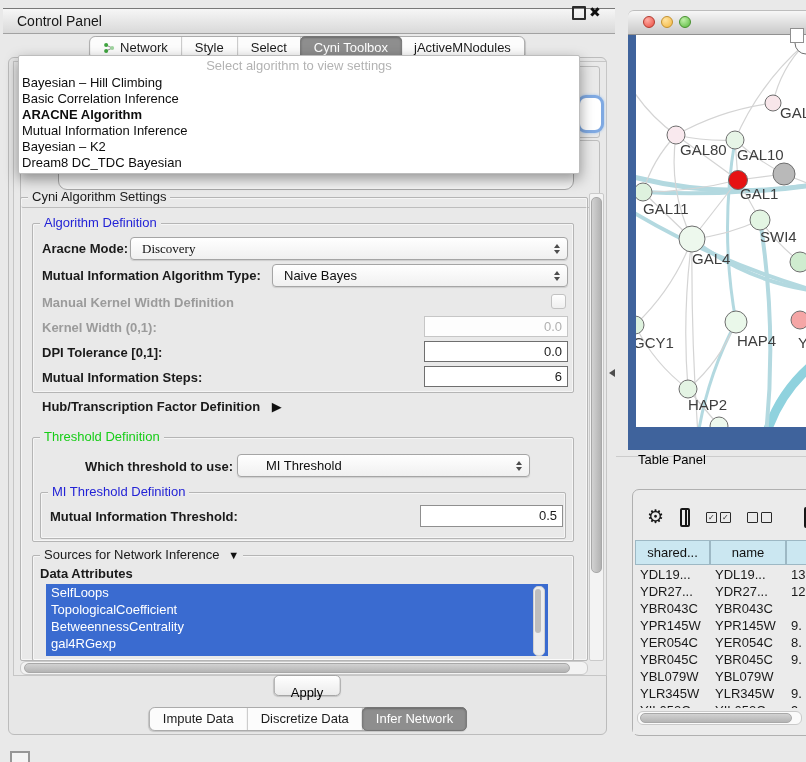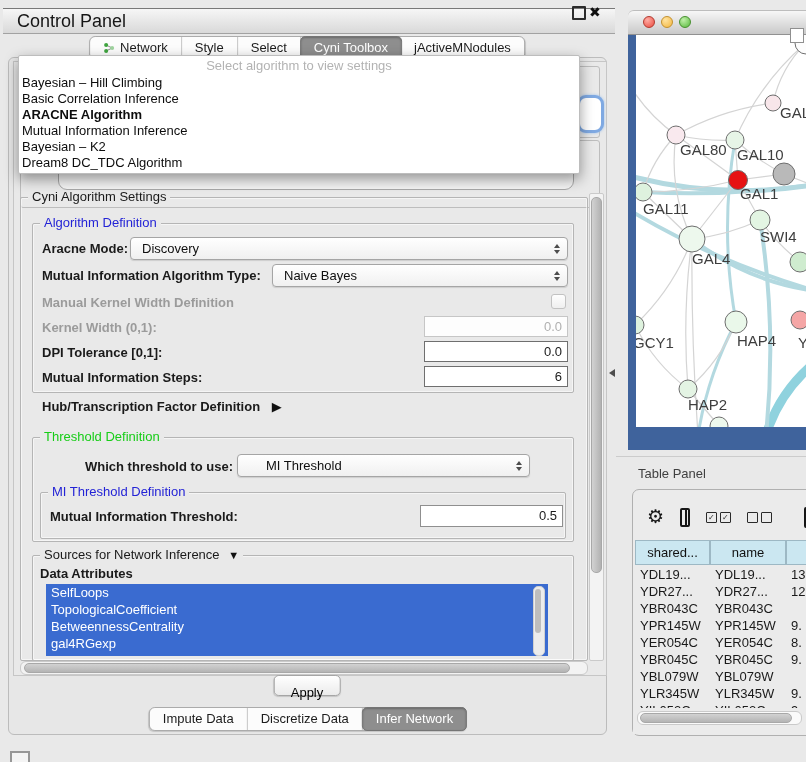--- a/index.html
+++ b/index.html
@@ -6,21 +6,21 @@
   .root{
     position:relative;width:806px;height:762px;overflow:hidden;
     background:#e9e9e9;font-family:"Liberation Sans","DejaVu Sans",sans-serif;
     -webkit-font-smoothing:antialiased;color:#1a1a1a;
   }
   .abs{position:absolute;}
   
   .cp-titlebar{left:3px;top:8px;width:612px;height:24px;
     background:linear-gradient(#f6f6f6,#d9d9d9);
     border-top:1px solid #787878;border-bottom:1px solid #a2a2a2;}
-  .cp-title{left:14px;top:0;line-height:24px;font-size:18px;color:#161616;}
+  .cp-title{left:14px;top:0;line-height:24px;font-size:14px;color:#161616;}
   .float-icon{left:572px;top:6px;width:10px;height:10px;border:2px solid #2c2c2c;border-radius:1px;background:transparent;}
   .close-icon{left:589px;top:0px;font-size:14px;font-weight:bold;line-height:24px;color:#111;}
   
   .tabstrip{display:flex;transform:translateX(-50%);height:22px;
     background:#fcfcfc;border:1px solid #ababab;border-radius:6px;
     box-shadow:0 1px 1px rgba(0,0,0,.15);}
   .tab{font-size:13px;line-height:22px;padding:0 13px;color:#1c1c1c;
     border-right:1px solid #c6c6c6;display:flex;align-items:center;gap:5px;white-space:nowrap;}
   .tab:last-child{border-right:none;}
   .tab.selected{background:var(--tab-sel);color:#fff;border-radius:5px;margin:-1px;
@@ -79,21 +79,21 @@
   .net-titlebar{left:0;top:0;right:0;height:23px;background:linear-gradient(#f7f7f7,#c9c9c9);
     border-top:1px solid #bdbdbd;border-bottom:1px solid #919191;border-radius:6px 0 0 0;}
   .tl{width:12px;height:12px;border-radius:50%;display:inline-block;border:1px solid;box-sizing:border-box;}
   .tl.red{background:radial-gradient(circle at 35% 30%,#ffada5,#ea4b3f);border-color:#b23a2f;}
   .tl.yellow{background:radial-gradient(circle at 35% 30%,#ffe3a0,#f3b63f);border-color:#c3912f;}
   .tl.green{background:radial-gradient(circle at 35% 30%,#c0efa9,#57b93c);border-color:#47902f;}
   .net-frame{left:0;top:23px;right:0;height:417px;background:var(--frame);}
   .net-canvas{left:8px;top:0;width:172px;height:394px;background:#fff;overflow:hidden;}
   .corner-box{left:790px;top:28px;width:12px;height:13px;background:#fff;border:1px solid #8f8f8f;}
   
-  .tp-title{left:638px;top:466px;font-size:13px;color:#404040;}
+  .tp-title{left:638px;top:452px;font-size:13px;color:#000000;}
   .tp-sep{left:616px;top:456px;width:190px;height:1px;background:#cccccc;}
   .tp-panel{left:632px;top:489px;width:180px;height:245px;background:#ebebeb;
     border:1px solid #b0b0b0;border-radius:7px;}
   .gear{font-size:19px;color:#161616;line-height:22px;}
   .cols-icon{width:15px;height:15px;border:2px solid #161616;border-radius:2px;position:relative;}
   .cols-icon::after{content:"";position:absolute;left:50%;top:0;bottom:0;width:2px;background:#161616;}
   .cbox{width:9px;height:9px;border:1.5px solid #2a2a2a;border-radius:1px;display:inline-block;
     font-size:8px;line-height:9px;text-align:center;color:#2a2a2a;font-weight:bold;}
   .doc-icon{width:13px;height:17px;border:2px solid #161616;border-radius:2px;background:#fff;}
   .thead-cell{position:absolute;top:0;height:25px;background:var(--hdr);border:1px solid #9db8c4;
@@ -148,21 +148,21 @@
   <div class="abs hidB"></div>
   <div class="abs hidC"></div>
 
   <div class="abs group" style="left:20px;top:197px;width:566px;height:462px;"></div>
   <div class="abs gtitle" style="left:28px;top:190px;">Cyni Algorithm Settings</div>
 
   <div class="abs group" style="left:32px;top:223px;width:540px;height:168px;"></div>
   <div class="abs gtitle blue-t" style="left: 40px; top: 216px; color: rgb(35, 35, 214);">Algorithm Definition</div>
 
   <div class="abs lbl" style="left:42px;top:241px;">Aracne Mode:</div>
-  <div class="abs combo" style="left:130px;top:237px;width:438px;">
+  <div class="abs combo" style="left:130px;top:237px;width:438px;font-family:Liberation Serif, serif;">
     <span>Discovery</span>
     <span class="spin">
         <i class="tri-up"></i>
         <i class="tri-down"></i>
       </span>
   </div>
 
   <div class="abs lbl" style="left:42px;top:268px;">Mutual Information Algorithm Type:</div>
   <div class="abs combo" style="left:272px;top:264px;width:296px;">
     <span>Naive Bayes</span>
@@ -243,21 +243,21 @@
     </div>
 
   <div class="abs popup">
     <div class="abs popup-placeholder">Select algorithm to view settings</div>
     <div class="abs algo-items" id="algo-items">
         <div class="algo-item">Bayesian – Hill Climbing</div>
         <div class="algo-item">Basic Correlation Inference</div>
         <div class="algo-item selected">ARACNE Algorithm</div>
         <div class="algo-item">Mutual Information Inference</div>
         <div class="algo-item">Bayesian – K2</div>
-        <div class="algo-item">Dream8 DC_TDC Algorithm</div>
+        <div class="algo-item">Dream8 DC_TDC Bayesian</div>
       </div>
   </div>
 
   <div class="abs net-win">
     <div class="abs net-frame">
       <div class="abs net-canvas">
         <svg id="net-svg" width="172" height="394" viewBox="0 0 172 394" xmlns="http://www.w3.org/2000/svg">
             <path d="M -10 142 Q 81.92628185825455 166.97115743646538 176 152" fill="none" stroke="#b3d9e0" stroke-width="5" stroke-linecap="round"></path>
             <path d="M -10 175 Q 79.39562152142186 229.3293001316849 180 258" fill="none" stroke="#b3d9e0" stroke-width="4" stroke-linecap="round"></path>
             <path d="M 99 107 Q 83.5002415112567 198.08791076092717 100 289" fill="none" stroke="#b3d9e0" stroke-width="3" stroke-linecap="round"></path>

